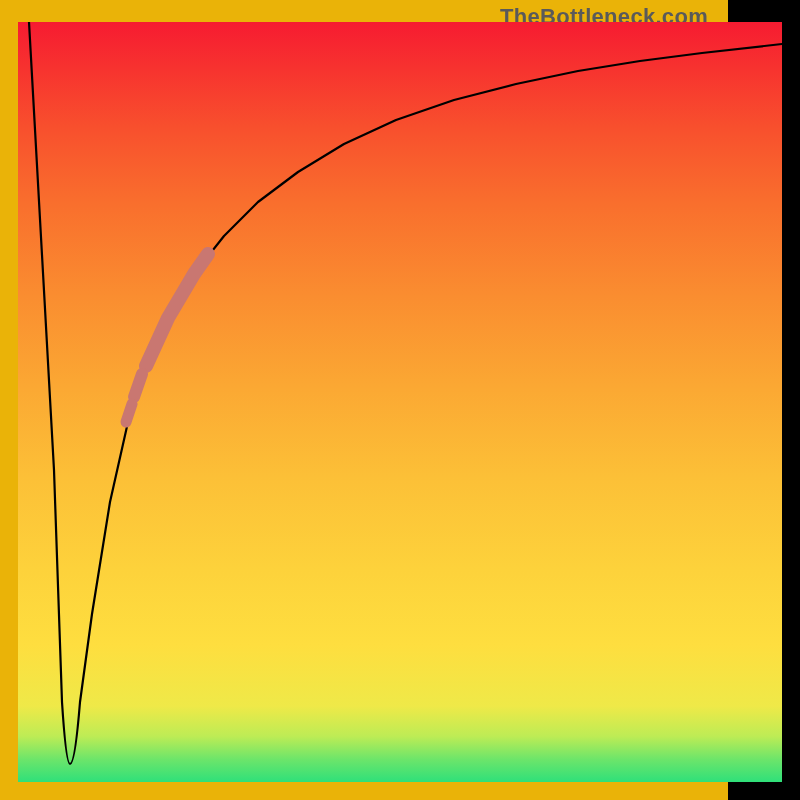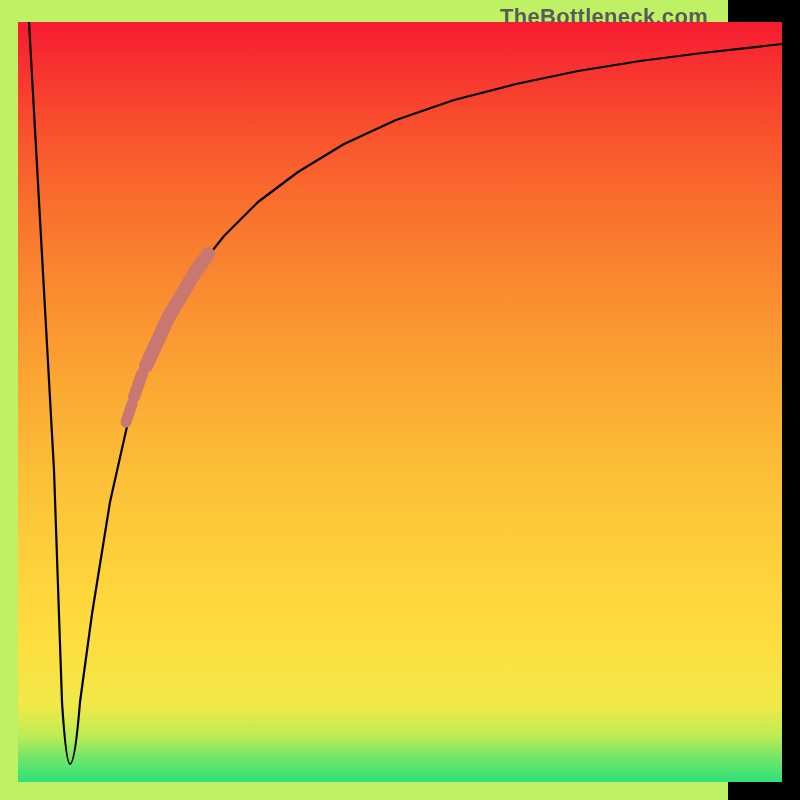--- a/index.html
+++ b/index.html
@@ -1,17 +1,17 @@
 <!DOCTYPE html>
 <html><head>
 <meta charset="utf-8">
 <style>
   * { margin: 0; padding: 0; box-sizing: border-box; }
   html, body { width: 800px; height: 800px; overflow: hidden; background: #000; }
-  .frame { position: relative; width: 728px; height: 800px; background: #bef264; }
+  .frame { position: relative; width: 728px; height: 800px; background: #eab308; }
   .watermark {
     position: absolute;
     top: 4px;
     right: 20px;
     font-family: Arial, Helvetica, sans-serif;
     font-size: 22px;
     font-weight: 600;
     color: #5a5a5a;
     letter-spacing: 0.3px;
   }

